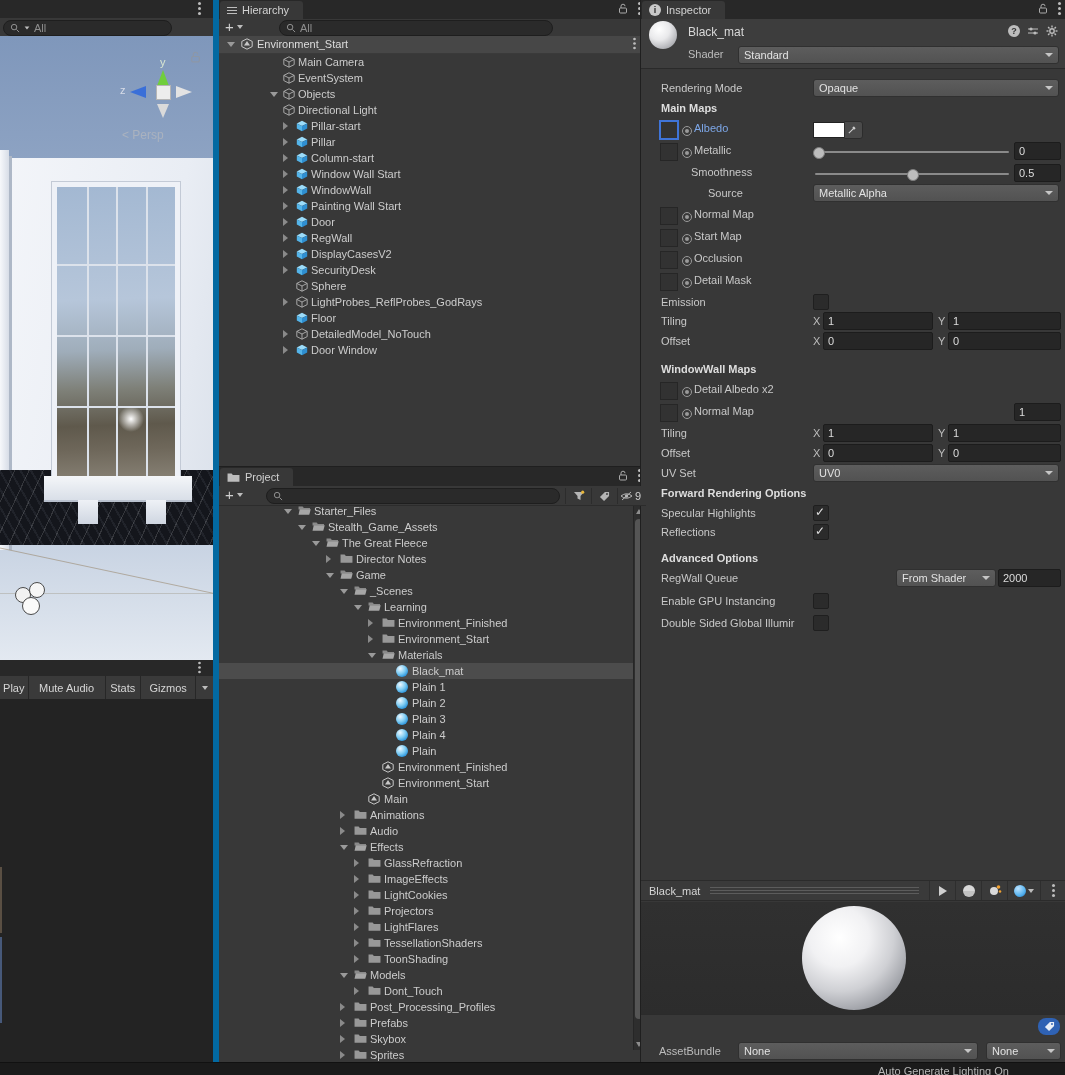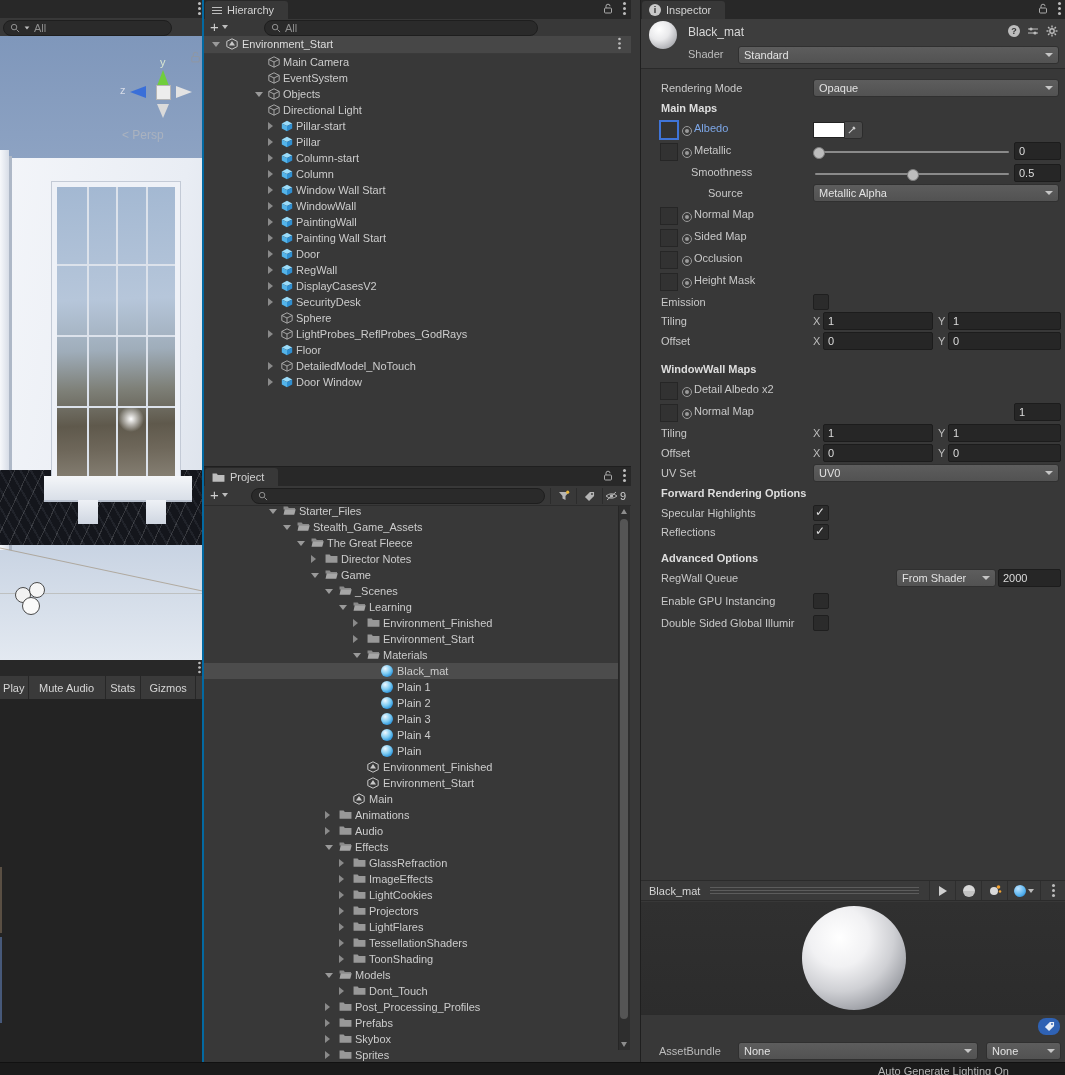--- a/index.html
+++ b/index.html
@@ -149,21 +149,21 @@
         <span class="darr"></span>
       </div>
   </div>
 
   <div class="abs" style="left:0;top:699px;width:213px;height:363px;background:#232323">
     <div class="abs" style="left:0;top:168px;width:2px;height:66px;background:#5a4f43"></div>
     <div class="abs" style="left:0;top:238px;width:2px;height:86px;background:#47597a"></div>
   </div>
 </div>
 
-<div class="panel" id="middle" style="left:202px;width:427px;border-left:2px solid #0369a1">
+<div class="panel" id="middle" style="left:213px;width:427px;border-left:6px solid #0369a1">
 
   <div class="abs" style="left:0;top:0;width:427px;height:466px">
     <div class="tabs">
       <div class="tab">
         <span style="display:inline-block;width:10px;height:7px;background:repeating-linear-gradient(#bdbdbd 0 1px,transparent 1px 3px)"></span>
         <span>Hierarchy</span>
       </div>
       <div class="winbtns">
         <svg width="10" height="11" viewBox="0 0 10 11">
             <rect x="1.5" y="5" width="7" height="5" rx="1" fill="none" stroke="#aaa"></rect>
@@ -254,48 +254,30 @@
               </svg></span>
             <span class="tlabel" style="left:92px">Column-start</span>
           </div>
           <div class="trow">
             <span class="tri closed" style="left:64px"></span>
             <span class="icw" style="left:77px"><svg viewBox="0 0 12 12" width="12" height="12">
                 <path d="M6 0.8 L11.2 3.4 L6 6 L0.8 3.4 Z" fill="#9bdcfa"></path>
                 <path d="M0.8 3.4 L6 6 V11.2 L0.8 8.6 Z" fill="#54b4e9"></path>
                 <path d="M11.2 3.4 L6 6 V11.2 L11.2 8.6 Z" fill="#2f8fd1"></path>
               </svg></span>
-            <span class="tlabel" style="left:92px">Column</span>
-          </div>
-          <div class="trow">
-            <span class="tri closed" style="left:64px"></span>
-            <span class="icw" style="left:77px"><svg viewBox="0 0 12 12" width="12" height="12">
-                <path d="M6 0.8 L11.2 3.4 L6 6 L0.8 3.4 Z" fill="#9bdcfa"></path>
-                <path d="M0.8 3.4 L6 6 V11.2 L0.8 8.6 Z" fill="#54b4e9"></path>
-                <path d="M11.2 3.4 L6 6 V11.2 L11.2 8.6 Z" fill="#2f8fd1"></path>
-              </svg></span>
             <span class="tlabel" style="left:92px">Window Wall Start</span>
           </div>
           <div class="trow">
             <span class="tri closed" style="left:64px"></span>
             <span class="icw" style="left:77px"><svg viewBox="0 0 12 12" width="12" height="12">
                 <path d="M6 0.8 L11.2 3.4 L6 6 L0.8 3.4 Z" fill="#9bdcfa"></path>
                 <path d="M0.8 3.4 L6 6 V11.2 L0.8 8.6 Z" fill="#54b4e9"></path>
                 <path d="M11.2 3.4 L6 6 V11.2 L11.2 8.6 Z" fill="#2f8fd1"></path>
               </svg></span>
             <span class="tlabel" style="left:92px">WindowWall</span>
-          </div>
-          <div class="trow">
-            <span class="tri closed" style="left:64px"></span>
-            <span class="icw" style="left:77px"><svg viewBox="0 0 12 12" width="12" height="12">
-                <path d="M6 0.8 L11.2 3.4 L6 6 L0.8 3.4 Z" fill="#9bdcfa"></path>
-                <path d="M0.8 3.4 L6 6 V11.2 L0.8 8.6 Z" fill="#54b4e9"></path>
-                <path d="M11.2 3.4 L6 6 V11.2 L11.2 8.6 Z" fill="#2f8fd1"></path>
-              </svg></span>
-            <span class="tlabel" style="left:92px">PaintingWall</span>
           </div>
           <div class="trow">
             <span class="tri closed" style="left:64px"></span>
             <span class="icw" style="left:77px"><svg viewBox="0 0 12 12" width="12" height="12">
                 <path d="M6 0.8 L11.2 3.4 L6 6 L0.8 3.4 Z" fill="#9bdcfa"></path>
                 <path d="M0.8 3.4 L6 6 V11.2 L0.8 8.6 Z" fill="#54b4e9"></path>
                 <path d="M11.2 3.4 L6 6 V11.2 L11.2 8.6 Z" fill="#2f8fd1"></path>
               </svg></span>
             <span class="tlabel" style="left:92px">Painting Wall Start</span>
           </div>
@@ -788,31 +770,31 @@
     </div>
 
     <div class="irow map">
       <span class="slot"></span>
         <span class="tgt"></span>
       <span class="ilbl m">Normal Map</span>
     </div>
     <div class="irow map">
       <span class="slot"></span>
         <span class="tgt"></span>
-      <span class="ilbl m">Sided Map</span>
+      <span class="ilbl m">Start Map</span>
     </div>
     <div class="irow map">
       <span class="slot"></span>
         <span class="tgt"></span>
       <span class="ilbl m">Occlusion</span>
     </div>
     <div class="irow map">
       <span class="slot"></span>
         <span class="tgt"></span>
-      <span class="ilbl m">Height Mask</span>
+      <span class="ilbl m">Detail Mask</span>
     </div>
 
     <div class="irow" style="height:19px">
       <span class="ilbl">Emission</span>
       <span class="cb" style="left:172px;top:2px"></span>
     </div>
 
     <div class="irow" style="height:20px">
       <span class="ilbl">Tiling</span>
       <span class="xl">X</span>

